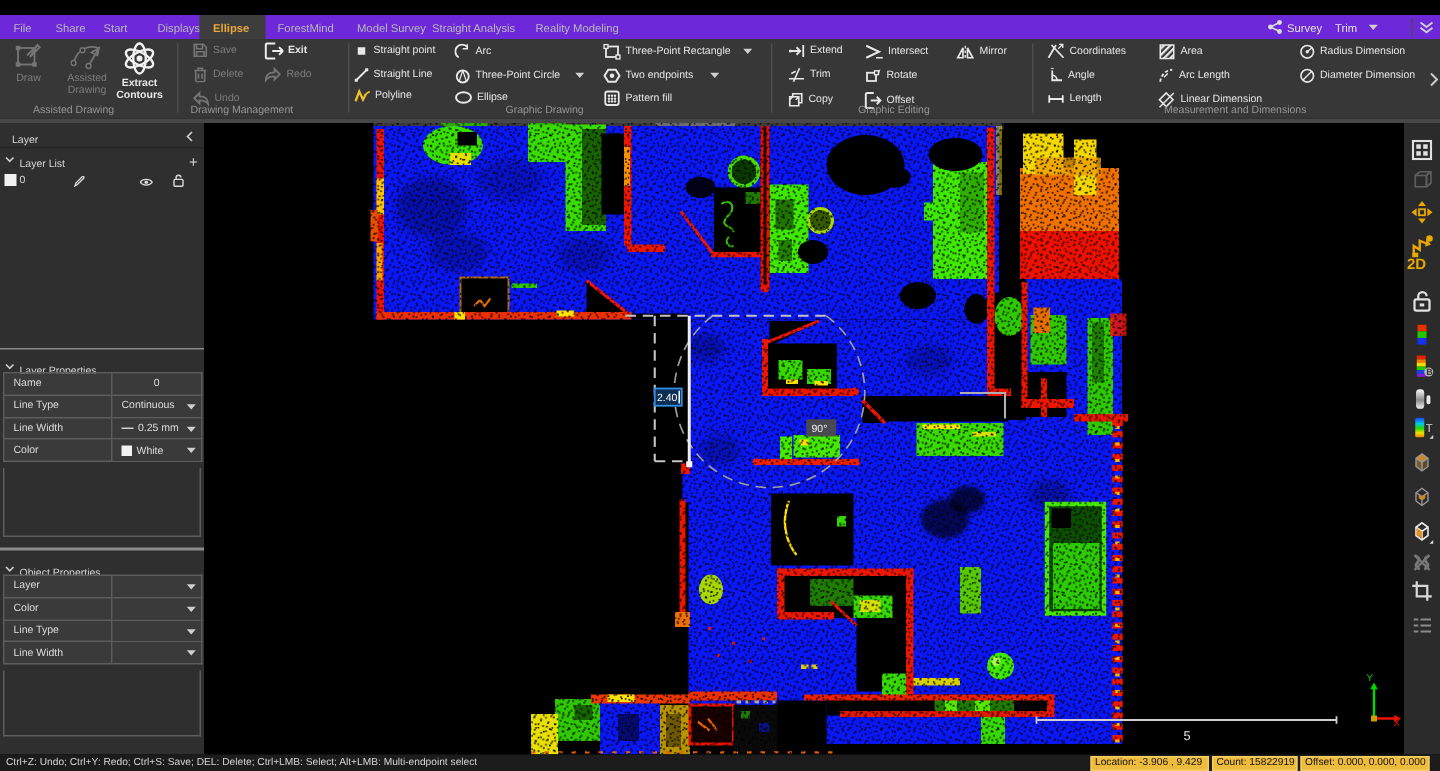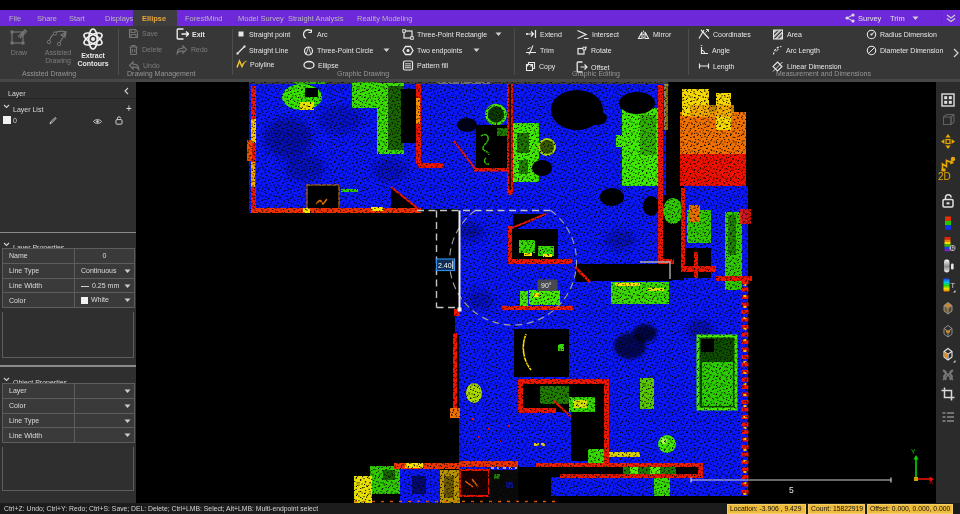--- a/index.html
+++ b/index.html
@@ -709,21 +709,21 @@
           <path d="M15 8.5l-3.4-2.6v5.2z"></path>
         </g>
         <rect x="6" y="6.5" width="4" height="4" fill="none" stroke="#e8a800" stroke-width="1.2"></rect>
       </svg>
   <svg class="ricon" style="top:73px;height:17px" viewBox="0 0 16 17">
         <path d="M2.5 15.5V9l4 2.5V5.5l5 2" fill="none" stroke="#e8a800" stroke-width="1.6"></path>
         <path d="M10 9.5l4-1.5l-3 -3.5z" fill="#e8a800"></path>
         <circle cx="13" cy="4" r="2.2" fill="#e8a800"></circle>
         <rect x="1.5" y="13.5" width="4" height="3" fill="#e8a800"></rect>
       </svg>
-  <div class="abs" style="left:2px;top:89px;color:#e8a800;font-size:10px;font-weight:normal;">2D</div>
+  <div class="abs" style="left:2px;top:89px;color:#e8a800;font-size:10px;font-weight:bold;">2D</div>
   <svg class="ricon" style="top:111px" viewBox="0 0 16 16">
         <rect x="3" y="6.5" width="10" height="7.5" rx="1.2" fill="none" stroke="#e0e0e0" stroke-width="1.5"></rect>
         <path d="M5.5 6.5V4.5a2.8 2.8 0 015.6 0" fill="none" stroke="#e0e0e0" stroke-width="1.5"></path>
         <rect x="6.5" y="9.3" width="3" height="2" fill="#e0e0e0"></rect>
       </svg>
   <svg class="ricon" style="top:133px" viewBox="0 0 16 16">
         <rect x="5" y="1.5" width="6" height="4.4" fill="#e83000"></rect>
         <rect x="5" y="5.9" width="6" height="4.4" fill="#20c800"></rect>
         <rect x="5" y="10.3" width="6" height="4.4" fill="#1430f0"></rect>
       </svg>

